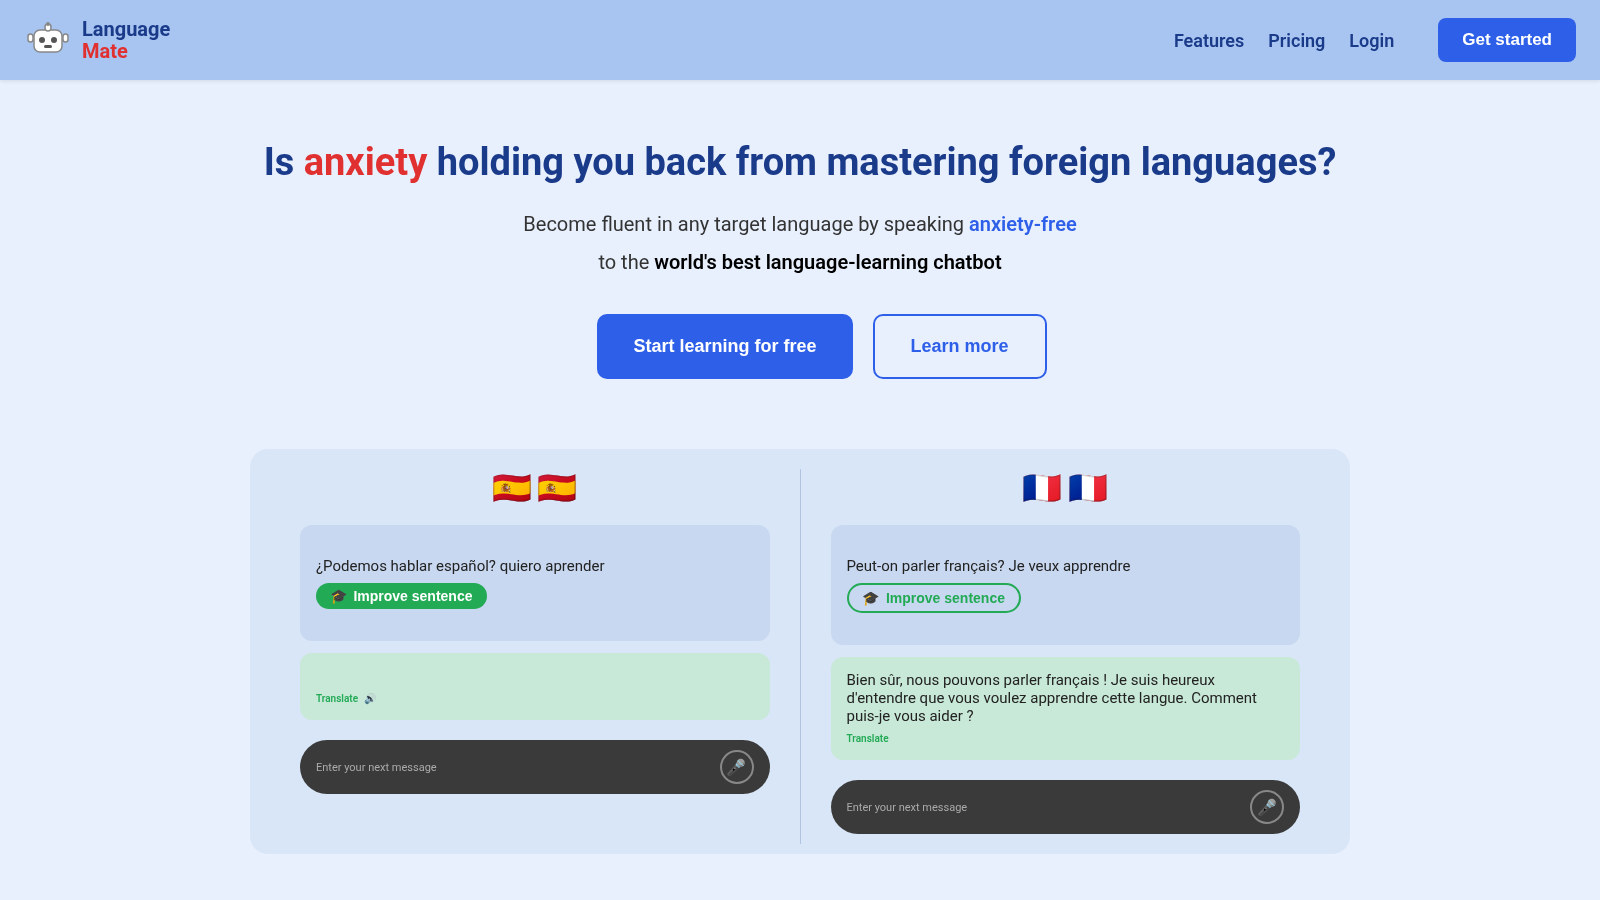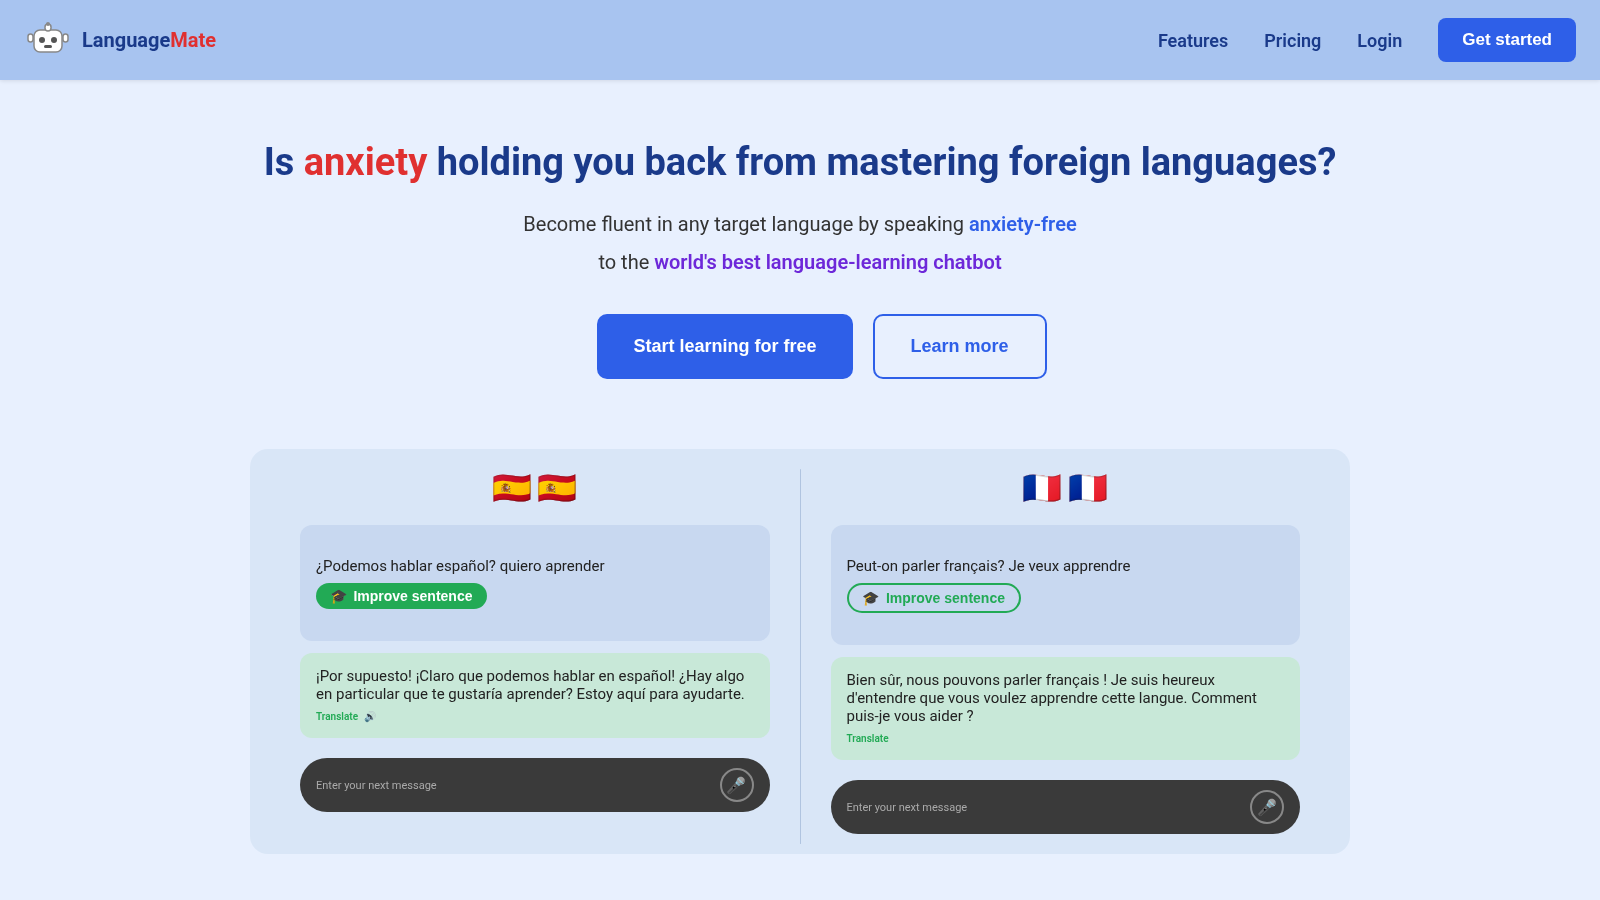--- a/index.html
+++ b/index.html
@@ -25,53 +25,55 @@
       align-items: center;
       gap: 10px;
       flex: 1;
     }
     .logo-icon {
       width: 48px;
       height: 48px;
     }
     .logo-text {
       display: flex;
+      flex-direction: column;
       line-height: 1.1;
     }
     .logo-line1 {
       font-size: 20px;
       font-weight: 700;
       color: #1a3a8a;
     }
     .logo-line2 {
       font-size: 20px;
       font-weight: 700;
       color: #e03030;
     }
     .nav-links {
       display: flex;
       align-items: center;
-      gap: 36px;
+      gap: 24px;
     }
     .nav-link {
       font-size: 18px;
       font-weight: 600;
       color: #1a3a8a;
       cursor: pointer;
       text-decoration: none;
     }
     .btn-get-started {
       background: #2e5fe8;
       color: #fff;
       border: none;
       border-radius: 8px;
       padding: 12px 24px;
       font-size: 17px;
       font-weight: 600;
       cursor: pointer;
+      margin-left: 20px;
     }
 
     
     .hero {
       text-align: center;
       padding: 60px 20px 30px;
     }
     .hero-title {
       font-size: 38px;
       font-weight: 700;
@@ -85,21 +87,21 @@
       font-size: 20px;
       color: #333;
       margin-bottom: 6px;
       line-height: 1.6;
     }
     .hero-subtitle .anxiety-free {
       color: #2e5fe8;
       font-weight: 600;
     }
     .hero-subtitle .chatbot-link {
-      color: #6d28d9;
+      color: #000000;
       font-weight: 600;
     }
     .hero-buttons {
       display: flex;
       justify-content: center;
       gap: 20px;
       margin-top: 36px;
     }
     .btn-primary {
       background: #2e5fe8;
@@ -299,21 +301,20 @@
     </div>
     <div class="chat-user-bubble">
       <span>¿Podemos hablar español? quiero aprender</span>
       <br>
       <button class="improve-btn-filled">
         <span>🎓</span>
         <span>Improve sentence</span>
       </button>
     </div>
     <div class="chat-bot-bubble">
-      <span>¡Por supuesto! ¡Claro que podemos hablar en español! ¿Hay algo en particular que te gustaría aprender? Estoy aquí para ayudarte.</span>
       <br>
       <span class="translate-link">
         <span>Translate</span>
         <span>🔊</span>
       </span>
     </div>
     <div class="chat-input-area">
       <span class="chat-input-text">Enter your next message</span>
       <button class="mic-btn">
         <span>🎤</span>

